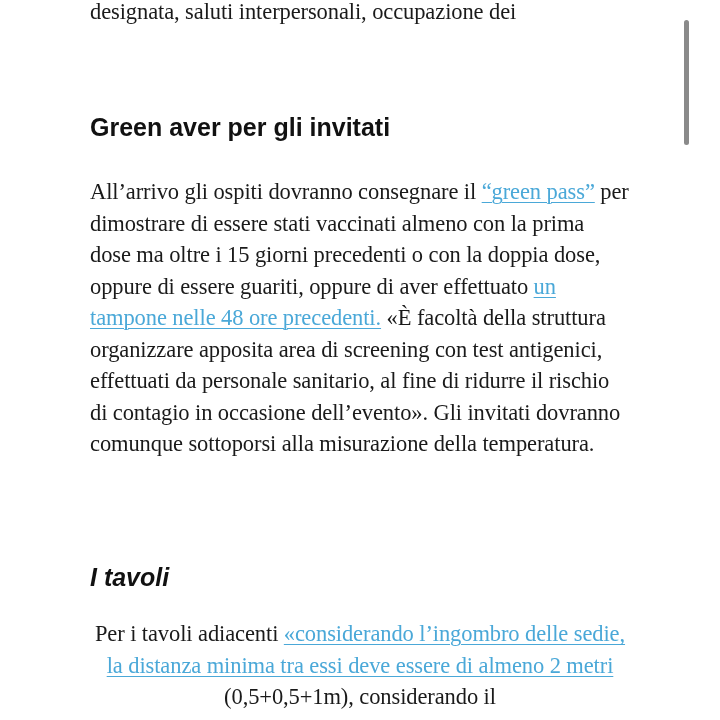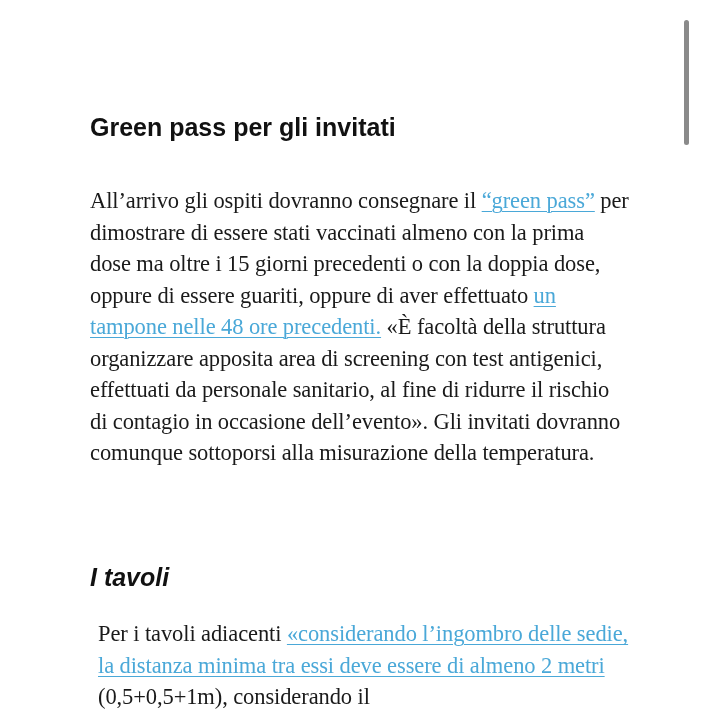--- a/index.html
+++ b/index.html
@@ -41,45 +41,45 @@
     }
     .link {
       color: #4aa8d8;
       text-decoration: underline;
       text-decoration-thickness: 1px;
       text-underline-offset: 3px;
       cursor: pointer;
     }
     .p-top { position: absolute; top: -4px; left: 0; width: 540px; }
     .h-green { position: absolute; top: 112px; left: 0; }
-    .p-green { position: absolute; top: 185px; left: 0; width: 540px; }
+    .p-green { position: absolute; top: 176px; left: 0; width: 540px; }
     .h-tavoli { position: absolute; top: 562px; left: 0; font-style: italic; }
-    .p-tavoli { position: absolute; top: 618px; left: 8px; width: 540px; }
+    .p-tavoli { position: absolute; top: 618px; left: 0; width: 540px; text-align: center; }
 
     .scrollbar {
       position: absolute;
       left: 684px;
       top: 20px;
       width: 5px;
       height: 125px;
       background: #8a8a8a;
       border-radius: 3px;
     }
   </style>
 </head>
 <body>
 
 <div class="page">
   <div class="article">
 
     <p class="para p-top">
-      <br>
+      <span>designata, saluti interpersonali, occupazione dei</span><br>
     </p>
 
-    <h2 class="heading h-green">Green pass per gli invitati</h2>
+    <h2 class="heading h-green">Green aver per gli invitati</h2>
 
     <p class="para p-green">
       <span>All’arrivo gli ospiti dovranno consegnare il </span><a class="link">“green pass”</a><span> per dimostrare di essere stati vaccinati almeno con la prima dose ma oltre i 15 giorni precedenti o con la doppia dose, oppure di essere guariti, oppure di aver effettuato </span><a class="link">un tampone nelle 48 ore precedenti.</a><span> «È facoltà della struttura organizzare apposita area di screening con test antigenici, effettuati da personale sanitario, al fine di ridurre il rischio di contagio in occasione dell’evento». Gli invitati dovranno comunque sottoporsi alla misurazione della temperatura.</span>
     </p>
 
     <h2 class="heading h-tavoli">I tavoli</h2>
 
     <p class="para p-tavoli">
       <span>Per i tavoli adiacenti </span><a class="link">«considerando l’ingombro delle sedie, la distanza minima tra essi deve essere di almeno 2 metri</a><span> (0,5+0,5+1m), considerando il</span>
     </p>

